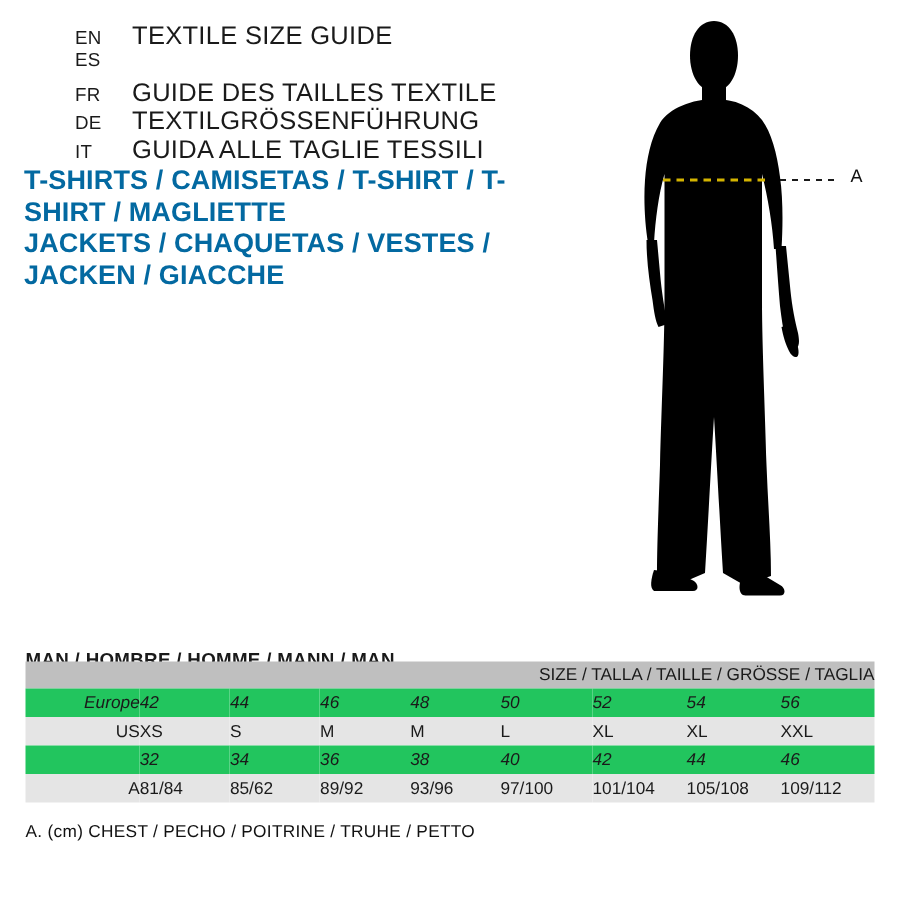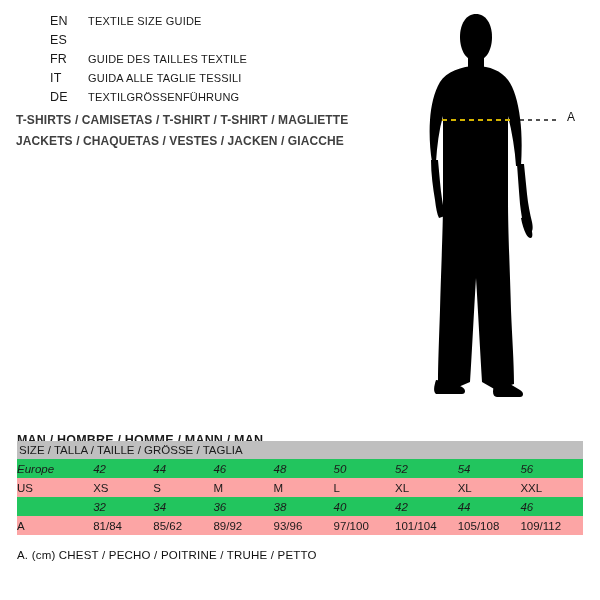--- a/index.html
+++ b/index.html
@@ -36,36 +36,36 @@
     font-size: 12.5px;
     letter-spacing: .2px;
   }
   .legend-code {
     width: 38px;
     flex: 0 0 38px;
     font-size: 12.5px;
   }
   .legend-text {
     flex: 1 1 auto;
-    font-size: 11px;
+    font-size: 17px;
   }
 
   
   .cat-block {
     position: absolute;
     left: 16px;
     top: 110px;
     width: 360px;
   }
   .cat-line {
-    font-size: 12px;
+    font-size: 18px;
     font-weight: bold;
     letter-spacing: .1px;
     line-height: 21px;
-    color: #404040;
+    color: #0369a1;
   }
 
   
   .figure-wrap {
     position: absolute;
     left: 400px;
     top: 10px;
     width: 200px;
     height: 400px;
   }
@@ -109,25 +109,25 @@
     height: 19px;
     vertical-align: middle;
     color: #1a1a1a;
   }
   tr.header-row td {
     background: #bfbfbf;
     font-size: 11.5px;
     height: 18px;
   }
   tr.shade td { background: #22c55e; font-style: italic; }
-  tr.plain td { background: #fca5a5; }
+  tr.plain td { background: #e5e5e5; }
   td.label-col {
     width: 86px;
     padding-left: 2px;
-    text-align: left;
+    text-align: right;
   }
   td.val {
     width: 68px;
     text-align: left;
     padding-left: 4px;
   }
   tr.header-row td.label-col { padding-left: 2px; }
 
   
   .footnote {
@@ -150,26 +150,26 @@
       <div class="legend-text">TEXTILE SIZE GUIDE</div>
     </div>
     <div class="legend-row">
       <div class="legend-code">ES</div>
     </div>
     <div class="legend-row">
       <div class="legend-code">FR</div>
       <div class="legend-text">GUIDE DES TAILLES TEXTILE</div>
     </div>
     <div class="legend-row">
+      <div class="legend-code">DE</div>
+      <div class="legend-text">TEXTILGRÖSSENFÜHRUNG</div>
+    </div>
+    <div class="legend-row">
       <div class="legend-code">IT</div>
       <div class="legend-text">GUIDA ALLE TAGLIE TESSILI</div>
-    </div>
-    <div class="legend-row">
-      <div class="legend-code">DE</div>
-      <div class="legend-text">TEXTILGRÖSSENFÜHRUNG</div>
     </div>
   </div>
 
   <div class="cat-block">
     <div class="cat-line">T-SHIRTS / CAMISETAS / T-SHIRT / T-SHIRT / MAGLIETTE</div>
     <div class="cat-line">JACKETS / CHAQUETAS / VESTES / JACKEN / GIACCHE</div>
   </div>
 
   <div class="figure-wrap">
     <svg width="200" height="400" viewBox="0 0 200 400" xmlns="http://www.w3.org/2000/svg" aria-hidden="true">

